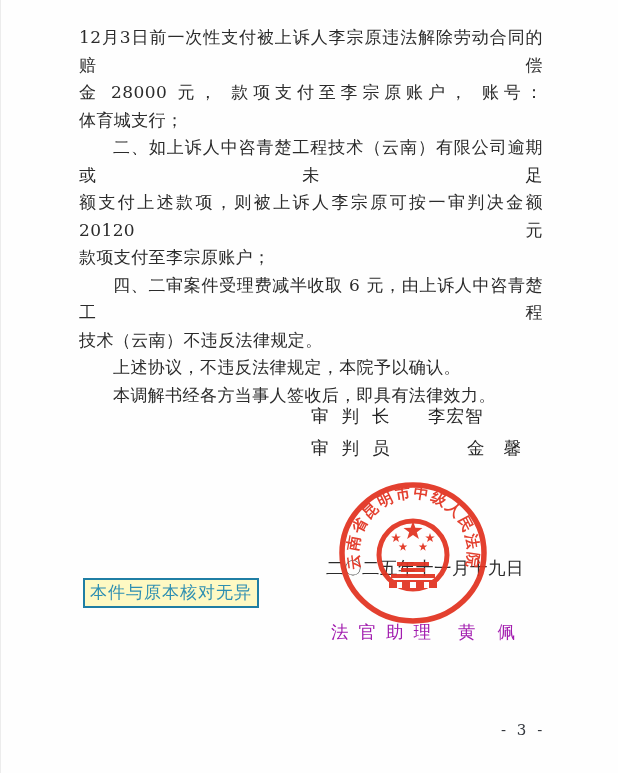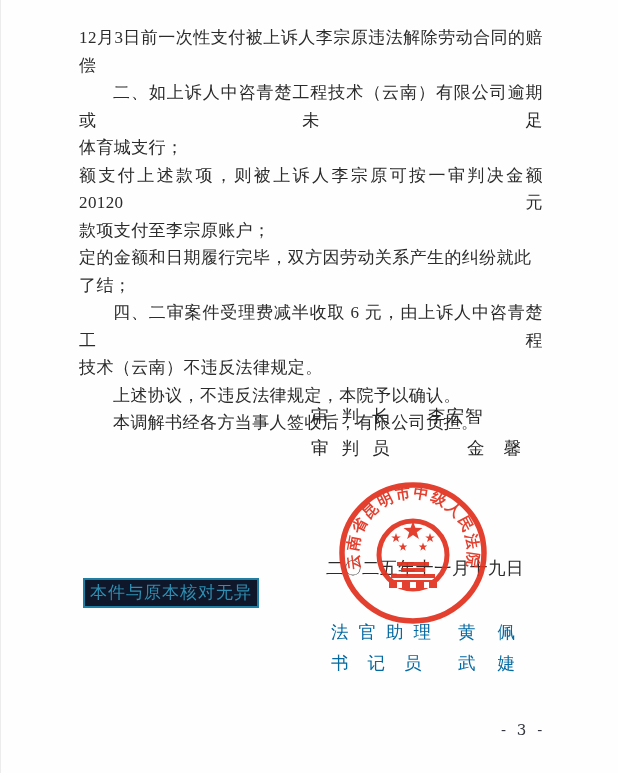--- a/index.html
+++ b/index.html
@@ -10,68 +10,68 @@
   .page{
     position:relative;width:618px;height:773px;background:#fefefe;
     border-left:1px solid #ececec;
   }
   
   .doc-body{
     position:absolute;left:78px;top:24px;width:464px;
     font-size:17px;line-height:27.5px;color:#2b2b2b;
     letter-spacing:0.4px;
   }
-  .ln{white-space:normal;font-family:Liberation Serif, serif;}
+  .ln{white-space:normal;}
   .j{text-align:justify;text-align-last:justify;}
   .ind{text-indent:34px;}
   
   .sig-row{position:absolute;left:310px;font-size:17.5px;color:#262626;white-space:nowrap;}
-  .asst-row{position:absolute;left:330px;font-size:17.5px;color:#0369a1;white-space:nowrap;}
+  .asst-row{position:absolute;left:330px;font-size:17.5px;color:#a21caf;white-space:nowrap;}
   .role-judge{display:inline-block;width:100px;letter-spacing:13px;}
   .role-assist{display:inline-block;width:112px;letter-spacing:10px;}
   .role-clerk{display:inline-block;width:112px;letter-spacing:19px;}
   .name{margin-left:17px;letter-spacing:1px;}
   .asst-row .name{margin-left:15px;}
   .name.sp{letter-spacing:19px;padding-left:39px;}
   .name.sp2{letter-spacing:22px;}
   
   .date-line{
     position:absolute;left:325px;top:556px;z-index:1;
     font-size:17.5px;color:#2b2b2b;letter-spacing:0.5px;white-space:nowrap;
   }
   
   .seal{position:absolute;left:332px;top:478px;z-index:2;opacity:0.93;}
   
   .vstamp{
     position:absolute;left:82px;top:578px;z-index:3;
-    background:#0f172a;border:2px solid #1f7ea4;color:#2e8fb2;
+    background:#fef9c3;border:2px solid #1f7ea4;color:#2e8fb2;
     font-size:17px;letter-spacing:1px;padding:1px 5px 2px;white-space:nowrap;
   }
   
   .pagenum{
     position:absolute;left:500px;top:721px;
     font-size:15px;color:#33373d;letter-spacing:3px;white-space:nowrap;
   }
 </style>
 </head>
 <body>
 
 <div class="page">
 
   <div class="doc-body">
     <div class="ln j">12月3日前一次性支付被上诉人李宗原违法解除劳动合同的赔偿</div>
+    <div class="ln j">金 28000 元， 款项支付至李宗原账户， 账号：</div>
+    <div class="ln">体育城支行；</div>
     <div class="ln j ind">二、如上诉人中咨青楚工程技术（云南）有限公司逾期或未足</div>
-    <div class="ln">体育城支行；</div>
     <div class="ln j">额支付上述款项，则被上诉人李宗原可按一审判决金额 20120 元</div>
     <div class="ln">款项支付至李宗原账户；</div>
-    <div class="ln">定的金额和日期履行完毕，双方因劳动关系产生的纠纷就此了结；</div>
     <div class="ln j ind">四、二审案件受理费减半收取 6 元，由上诉人中咨青楚工程</div>
     <div class="ln">技术（云南）不违反法律规定。</div>
     <div class="ln ind">上述协议，不违反法律规定，本院予以确认。</div>
-    <div class="ln ind">本调解书经各方当事人签收后，有限公司负担。</div>
+    <div class="ln ind">本调解书经各方当事人签收后，即具有法律效力。</div>
   </div>
 
   <div class="sig-row" style="top:404px">
     <span class="role role-judge">审判长</span><span class="name">李宏智</span>
   </div>
   <div class="sig-row" style="top:436px">
     <span class="role role-judge">审判员</span><span class="name sp">金馨</span>
   </div>
 
   <div class="date-line">二〇二五年十一月十九日</div>
@@ -99,19 +99,16 @@
     </g>
   </svg>
 
   <div class="vstamp">
     <span>本件与原本核对无异</span>
   </div>
 
   <div class="asst-row" style="top:620px">
     <span class="role role-assist">法官助理</span><span class="name sp2">黄佩</span>
   </div>
-  <div class="asst-row" style="top:651px">
-    <span class="role role-clerk">书记员</span><span class="name sp2">武婕</span>
-  </div>
 
   <div class="pagenum">- 3 -</div>
 
 </div>
 
 </body></html>

